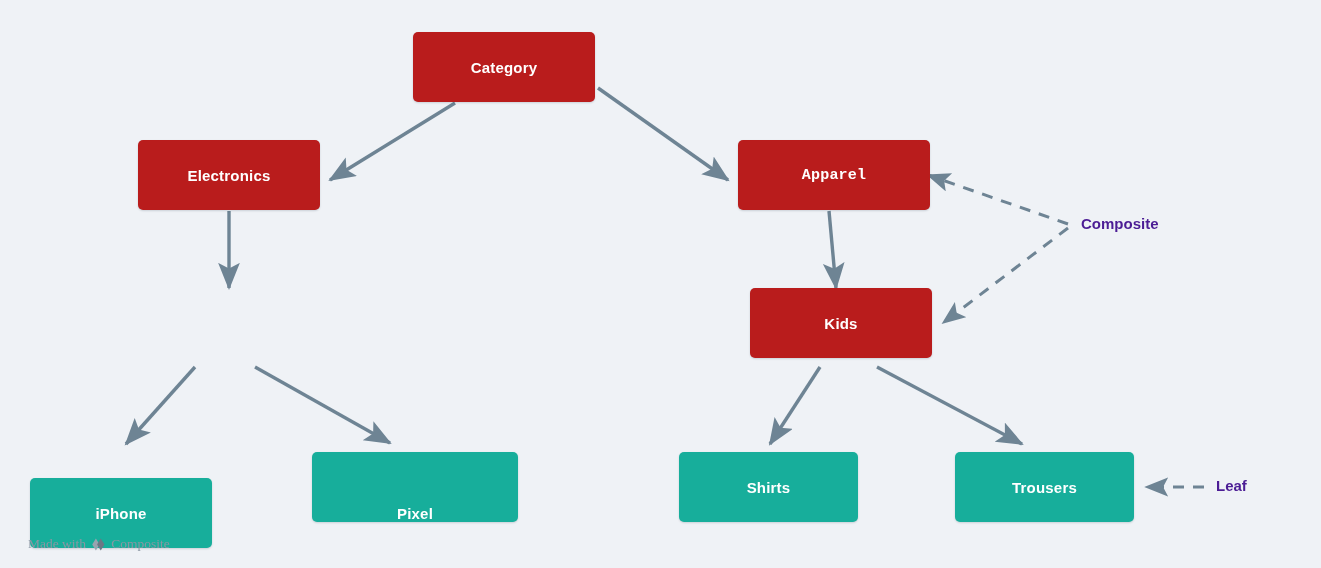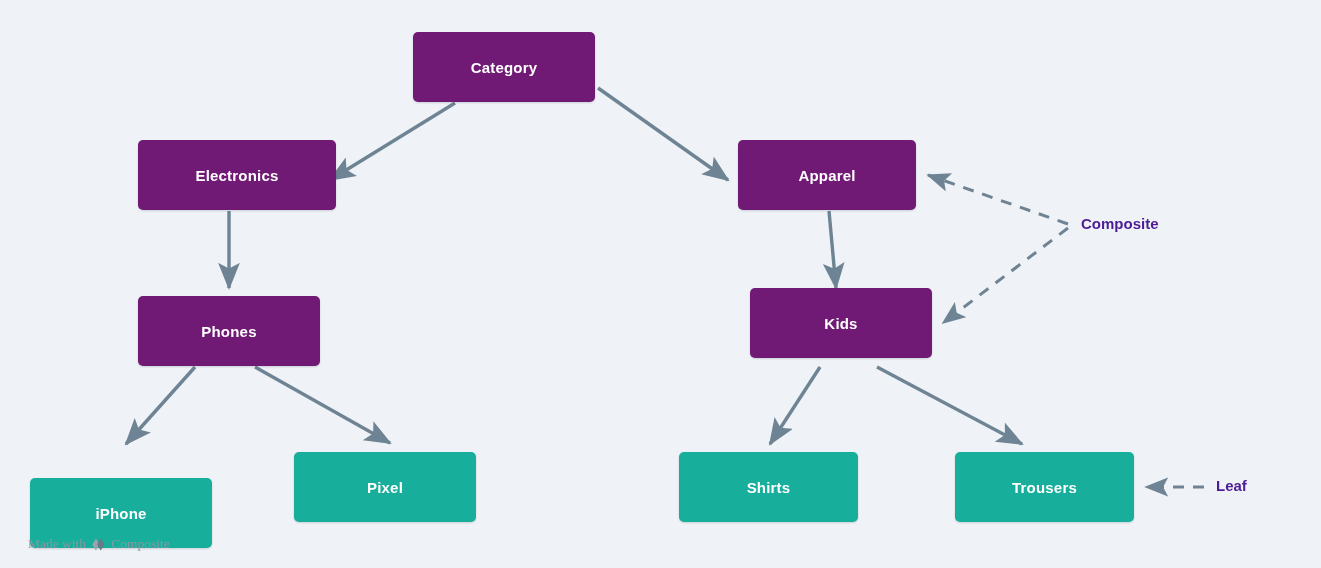--- a/index.html
+++ b/index.html
@@ -30,21 +30,21 @@
     justify-content: center;
     border-radius: 5px;
     color: #ffffff;
     font-size: 15px;
     font-weight: bold;
     letter-spacing: 0.2px;
     box-shadow: 0 1px 2px rgba(40,60,80,0.18);
     text-align: center;
     user-select: none;
   }
-  .node.composite-node { background: #701a75; }
+  .node.composite-node { background: #b91c1c; }
   .node.leaf-node      { background: #17ae9b; }
 
   .annot {
     position: absolute;
     font-size: 15px;
     font-weight: bold;
     color: #4c1d95;
     white-space: nowrap;
     user-select: none;
   }
@@ -98,41 +98,38 @@
 
     <line x1="1068" y1="228" x2="943" y2="323" stroke="#6e8494" stroke-width="3" stroke-dasharray="11 9" marker-end="url(#arrowhead-dash)"></line>
 
     <line x1="1204" y1="487" x2="1146" y2="487" stroke="#6e8494" stroke-width="3" stroke-dasharray="11 9" marker-end="url(#arrowhead-dash)"></line>
   </svg>
 
   <div class="node composite-node" style="left:413px; top:32px; width:182px; height:70px;">
     <span>Category</span>
   </div>
 
-  <div class="node composite-node" style="left:138px; top:140px; width:198px; height:70px;">
+  <div class="node composite-node" style="left:138px; top:140px; width:182px; height:70px;">
     <span>Electronics</span>
   </div>
 
-  <div class="node composite-node" style="left:738px; top:140px; width:178px; height:70px;">
+  <div class="node composite-node" style="left:738px; top:140px; width:192px; height:70px;font-family:Liberation Mono, monospace;">
     <span>Apparel</span>
   </div>
 
-  <div class="node composite-node" style="left:138px; top:296px; width:182px; height:70px;">
-    <span>Phones</span>
-  </div>
 
   <div class="node composite-node" style="left:750px; top:288px; width:182px; height:70px;">
     <span>Kids</span>
   </div>
 
   <div class="node leaf-node" style="left:30px; top:478px; width:182px; height:70px;">
     <span>iPhone</span>
   </div>
 
-  <div class="node leaf-node" style="left:294px; top:452px; width:182px; height:70px;">
+  <div class="node leaf-node" style="left:312px; top:452px; width:206px; height:70px;align-items:flex-end;">
     <span>Pixel</span>
   </div>
 
   <div class="node leaf-node" style="left:679px; top:452px; width:179px; height:70px;">
     <span>Shirts</span>
   </div>
 
   <div class="node leaf-node" style="left:955px; top:452px; width:179px; height:70px;text-align:center;">
     <span>Trousers</span>
   </div>

